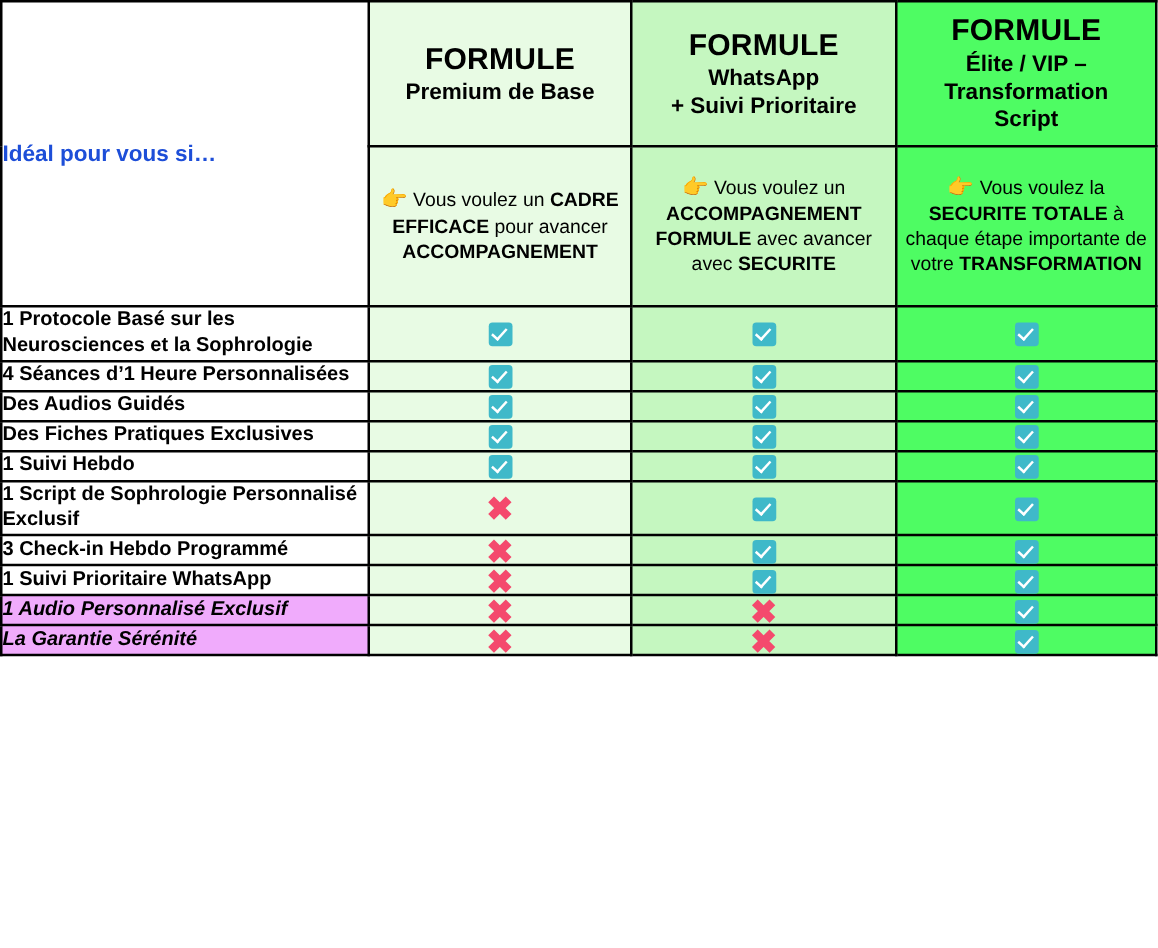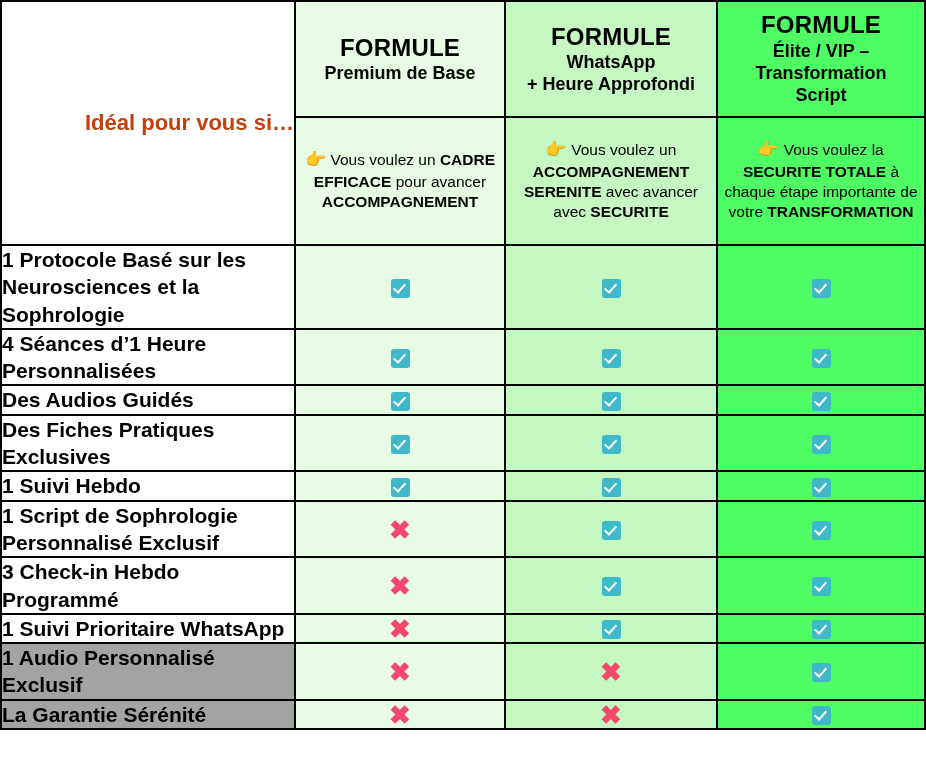--- a/index.html
+++ b/index.html
@@ -55,51 +55,51 @@
     font-size: 18px;
     color: #000;
     margin-top: 1px;
   }
   .bg-l1 { background: #e8fbe4; }
   .bg-l2 { background: #c5f7c0; }
   .bg-l3 { background: #4efc63; }
 
   
   .ideal-cell {
-    text-align: right;
+    text-align: left;
     padding-left: 10px;
     font-weight: bold;
-    font-size: 22px;
+    font-size: 18px;
     background: #ffffff;
-    color: #c2410c;
+    color: #1d4ed8;
   }
 
   
   .pitch {
     text-align: center;
     padding: 8px 8px 10px 8px;
     font-size: 15.5px;
     line-height: 1.32;
     color: #000;
     height: 128px;
   }
   .pitch b { font-weight: bold; }
   .pitch .hand { font-size: 17px; }
 
   
   .feat {
     text-align: left;
     padding: 8px 6px 8px 10px;
     font-weight: bold;
-    font-size: 21px;
+    font-size: 16px;
     line-height: 1.3;
     color: #000;
     background: #ffffff;
   }
-  .feat.shaded { background: #a3a3a3; }
+  .feat.shaded { background: #f0abfc; font-style: italic; }
 
   .mark {
     text-align: center;
     font-size: 22px;
     line-height: 1;
     padding: 6px 0;
   }
   .check {
     display: inline-block;
     width: 19px;
@@ -144,42 +144,42 @@
 
       <tr>
         <td rowspan="2" class="ideal-cell">Idéal pour vous si…</td>
         <td class="plan-head bg-l1">
           <span class="word">FORMULE</span>
           <span class="sub">Premium de Base</span>
         </td>
         <td class="plan-head bg-l2">
           <span class="word">FORMULE</span>
           <span class="sub">WhatsApp</span>
-          <span class="sub">+ Heure Approfondi</span>
+          <span class="sub">+ Suivi Prioritaire</span>
         </td>
         <td class="plan-head bg-l3">
           <span class="word">FORMULE</span>
           <span class="sub">Élite / VIP –</span>
           <span class="sub">Transformation</span>
           <span class="sub">Script</span>
         </td>
       </tr>
 
       <tr>
         <td class="pitch bg-l1">
           <span class="hand">👉</span>
           <span>Vous voulez un</span>
           <b>CADRE EFFICACE</b>
           <span>pour avancer</span>
           <b>ACCOMPAGNEMENT</b>
         </td>
         <td class="pitch bg-l2">
           <span class="hand">👉</span>
           <span>Vous voulez un</span>
-          <b>ACCOMPAGNEMENT SERENITE</b>
+          <b>ACCOMPAGNEMENT FORMULE</b>
           <span>avec avancer avec</span>
           <b>SECURITE</b>
         </td>
         <td class="pitch bg-l3">
           <span class="hand">👉</span>
           <span>Vous voulez la</span>
           <b>SECURITE TOTALE</b>
           <span>à chaque étape importante de votre</span>
           <b>TRANSFORMATION</b>
         </td>

